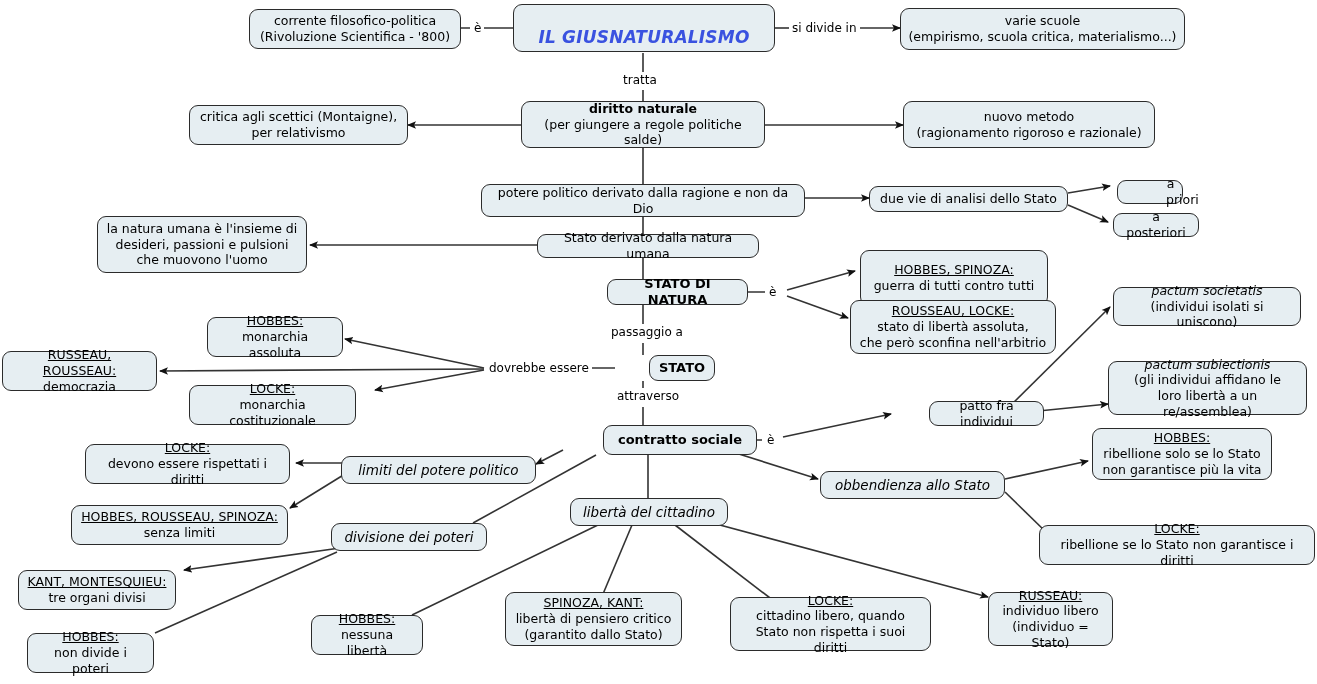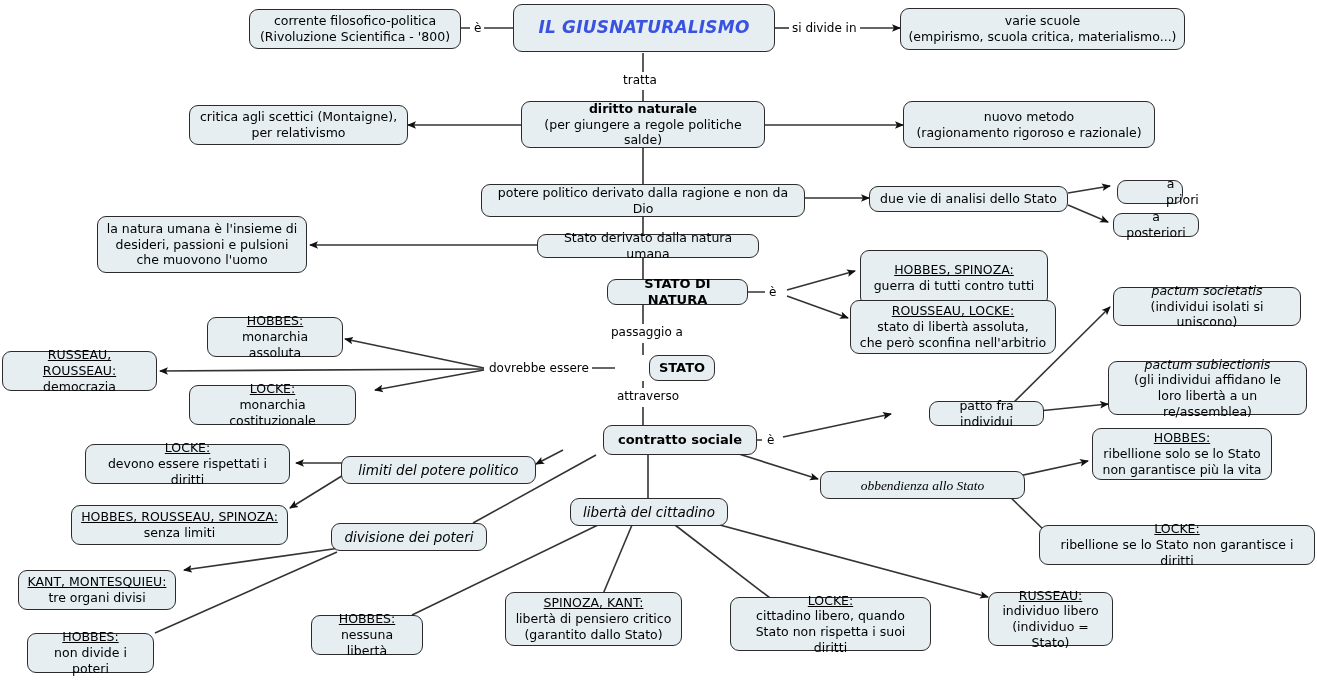--- a/index.html
+++ b/index.html
@@ -32,20 +32,21 @@
     padding:3px 7px;
     z-index:3;
   }
   .node .txt{display:block;width:100%;}
   .node.title{
     color:#3a52e0;
     font-weight:bold;
     font-style:italic;
     font-size:17px;
     letter-spacing:0.2px;
+    align-items:flex-end;
   }
   .node.bold{font-weight:bold;font-size:13px;margin-left:34px;}
   .node.ital{font-style:italic;font-size:13.5px;}
   .u{text-decoration:underline;}
   .lbl{
     position:absolute;
     font-size:12px;
     color:#000;
     background:#ffffff;
     padding:0 3px;
@@ -278,21 +279,21 @@
   </div>
 
   <div class="node bold" style="left:569px; top:425px; width:154px; height:30px;">
     <span class="txt">contratto sociale</span>
   </div>
 
   <div class="node" style="left:893px; top:401px; width:115px; height:25px;margin-left:36px;">
     <span class="txt">patto fra individui</span>
   </div>
 
-  <div class="node ital" style="left:820px; top:471px; width:205px; height:28px;font-family:Liberation Serif, serif;">
+  <div class="node ital" style="left:820px; top:471px; width:185px; height:28px;">
     <span class="txt">obbendienza allo Stato</span>
   </div>
 
   <div class="node" style="left:1092px; top:428px; width:180px; height:52px;">
     <span class="txt">
       <span class="u">HOBBES:</span><br>
       <span>ribellione solo se lo Stato</span><br>
       <span>non garantisce più la vita</span>
     </span>
   </div>

